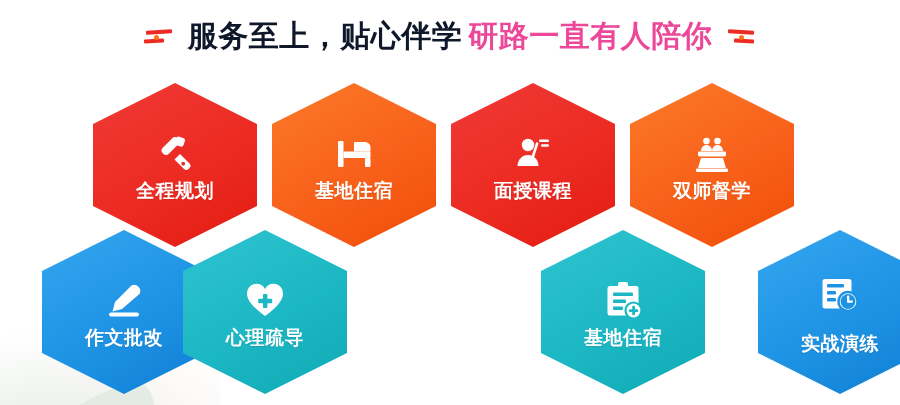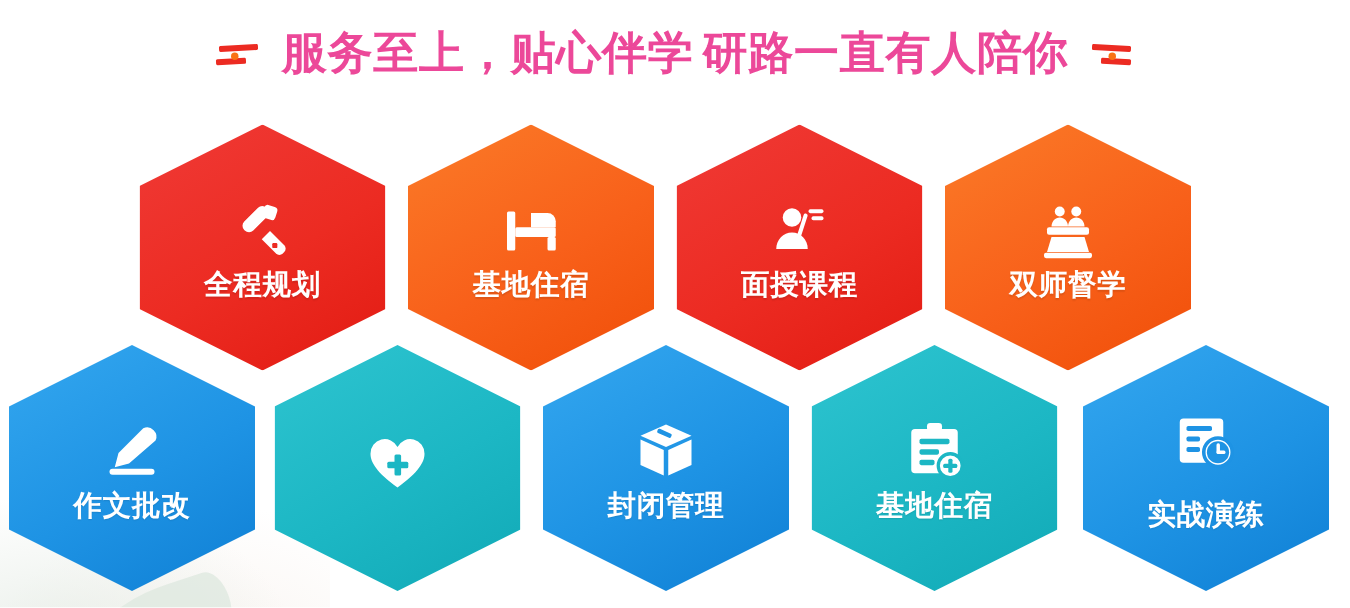--- a/index.html
+++ b/index.html
@@ -68,21 +68,21 @@
     justify-content: center;
     gap: 14px;
     white-space: nowrap;
   }
   .headline-text {
     font-size: 30px;
     font-weight: bold;
     letter-spacing: 0.5px;
     line-height: 1;
   }
-  .headline-accent { color: #ec4899; }
+  .headline-accent { color: #0f172a; }
   .headline-main   { color: #ec4899; margin-left: 6px; }
 
   .deco {
     position: relative;
     width: 30px;
     height: 26px;
     flex: 0 0 auto;
   }
   .deco i {
     position: absolute;
@@ -145,21 +145,21 @@
     font-weight: bold;
     letter-spacing: 0.5px;
     line-height: 1;
     text-shadow: 0 1px 1px rgba(0,0,0,0.10);
     white-space: nowrap;
   }
 
   
   .c-red   { background: linear-gradient(150deg, #f03a36 0%, #ec2b22 55%, #e21b12 100%); }
   .c-orange{ background: linear-gradient(150deg, #fb7b28 0%, #f8601a 55%, #f04e08 100%); }
-  .c-blue  { background: linear-gradient(150deg, #34a7ef 0%, #1e93e4 55%, #0f7fd4 100%); }
+  .c-blue  { background: linear-gradient(150deg, #34a7ef 0%, #1e93e4 55%, #0f7fd4 100%); margin-left: 36px; }
   .c-teal  { background: linear-gradient(150deg, #2ec4d0 0%, #1cb7c4 55%, #11a9b6 100%); }
 </style>
 </head>
 <body>
 
 <div class="banner">
 
   <div class="watermark">
     <div class="watermark-arc"></div>
     <div class="watermark-leaf"></div>
@@ -251,33 +251,23 @@
 
     <div class="hex c-teal" style="left:183px; top:230px;">
       <span class="hex-icon">
         <svg width="44" height="44" viewBox="0 0 44 44" fill="#ffffff">
           <path d="M22 37 C8 27 4 20 4 14.5 A9.5 9.5 0 0 1 22 10 A9.5 9.5 0 0 1 40 14.5 C40 20 36 27 22 37 Z"></path>
           <rect x="20" y="15" width="4.4" height="14" rx="1" fill="#1cb7c4"></rect>
           <rect x="15.2" y="19.8" width="14" height="4.4" rx="1" fill="#1cb7c4"></rect>
           <path d="M9.5 8.5 a11 11 0 0 0 -3 7" stroke="#ffffff" stroke-width="2" fill="none" stroke-linecap="round"></path>
         </svg>
       </span>
-    </div>
-
-    <div class="hex c-blue" style="left:362px; top:230px;">
-      <span class="hex-icon">
-        <svg width="44" height="44" viewBox="0 0 44 44" fill="#ffffff">
-          <path d="M22 4 L39 11.5 L22 19 L5 11.5 Z"></path>
-          <path d="M5 14 L20.5 21 V38 L5 31 Z"></path>
-          <path d="M39 14 L23.5 21 V38 L39 31 Z"></path>
-          <rect x="17" y="6.5" width="10" height="3" rx="1" fill="#1e93e4" transform="rotate(24 17 6.5)"></rect>
-        </svg>
-      </span>
-      <span class="hex-label">封闭管理</span>
-    </div>
+      <span class="hex-label">心理疏导</span>
+    </div>
+
 
     <div class="hex c-teal" style="left:541px; top:230px;">
       <span class="hex-icon">
         <svg width="44" height="44" viewBox="0 0 44 44" fill="#ffffff">
           <rect x="17" y="3" width="10" height="5.5" rx="2.2"></rect>
           <path d="M9 7 h26 a2.5 2.5 0 0 1 2.5 2.5 V34 a2.5 2.5 0 0 1 -2.5 2.5 H9 A2.5 2.5 0 0 1 6.5 34 V9.5 A2.5 2.5 0 0 1 9 7 Z"></path>
           <rect x="12" y="13.5" width="20" height="3.6" rx="1.2" fill="#1cb7c4"></rect>
           <rect x="12" y="20.5" width="13" height="3.6" rx="1.2" fill="#1cb7c4"></rect>
           <rect x="12" y="27.5" width="10" height="3.6" rx="1.2" fill="#1cb7c4"></rect>
           <circle cx="32.5" cy="31.5" r="8" fill="#ffffff" stroke="#1cb7c4" stroke-width="2.2"></circle>

